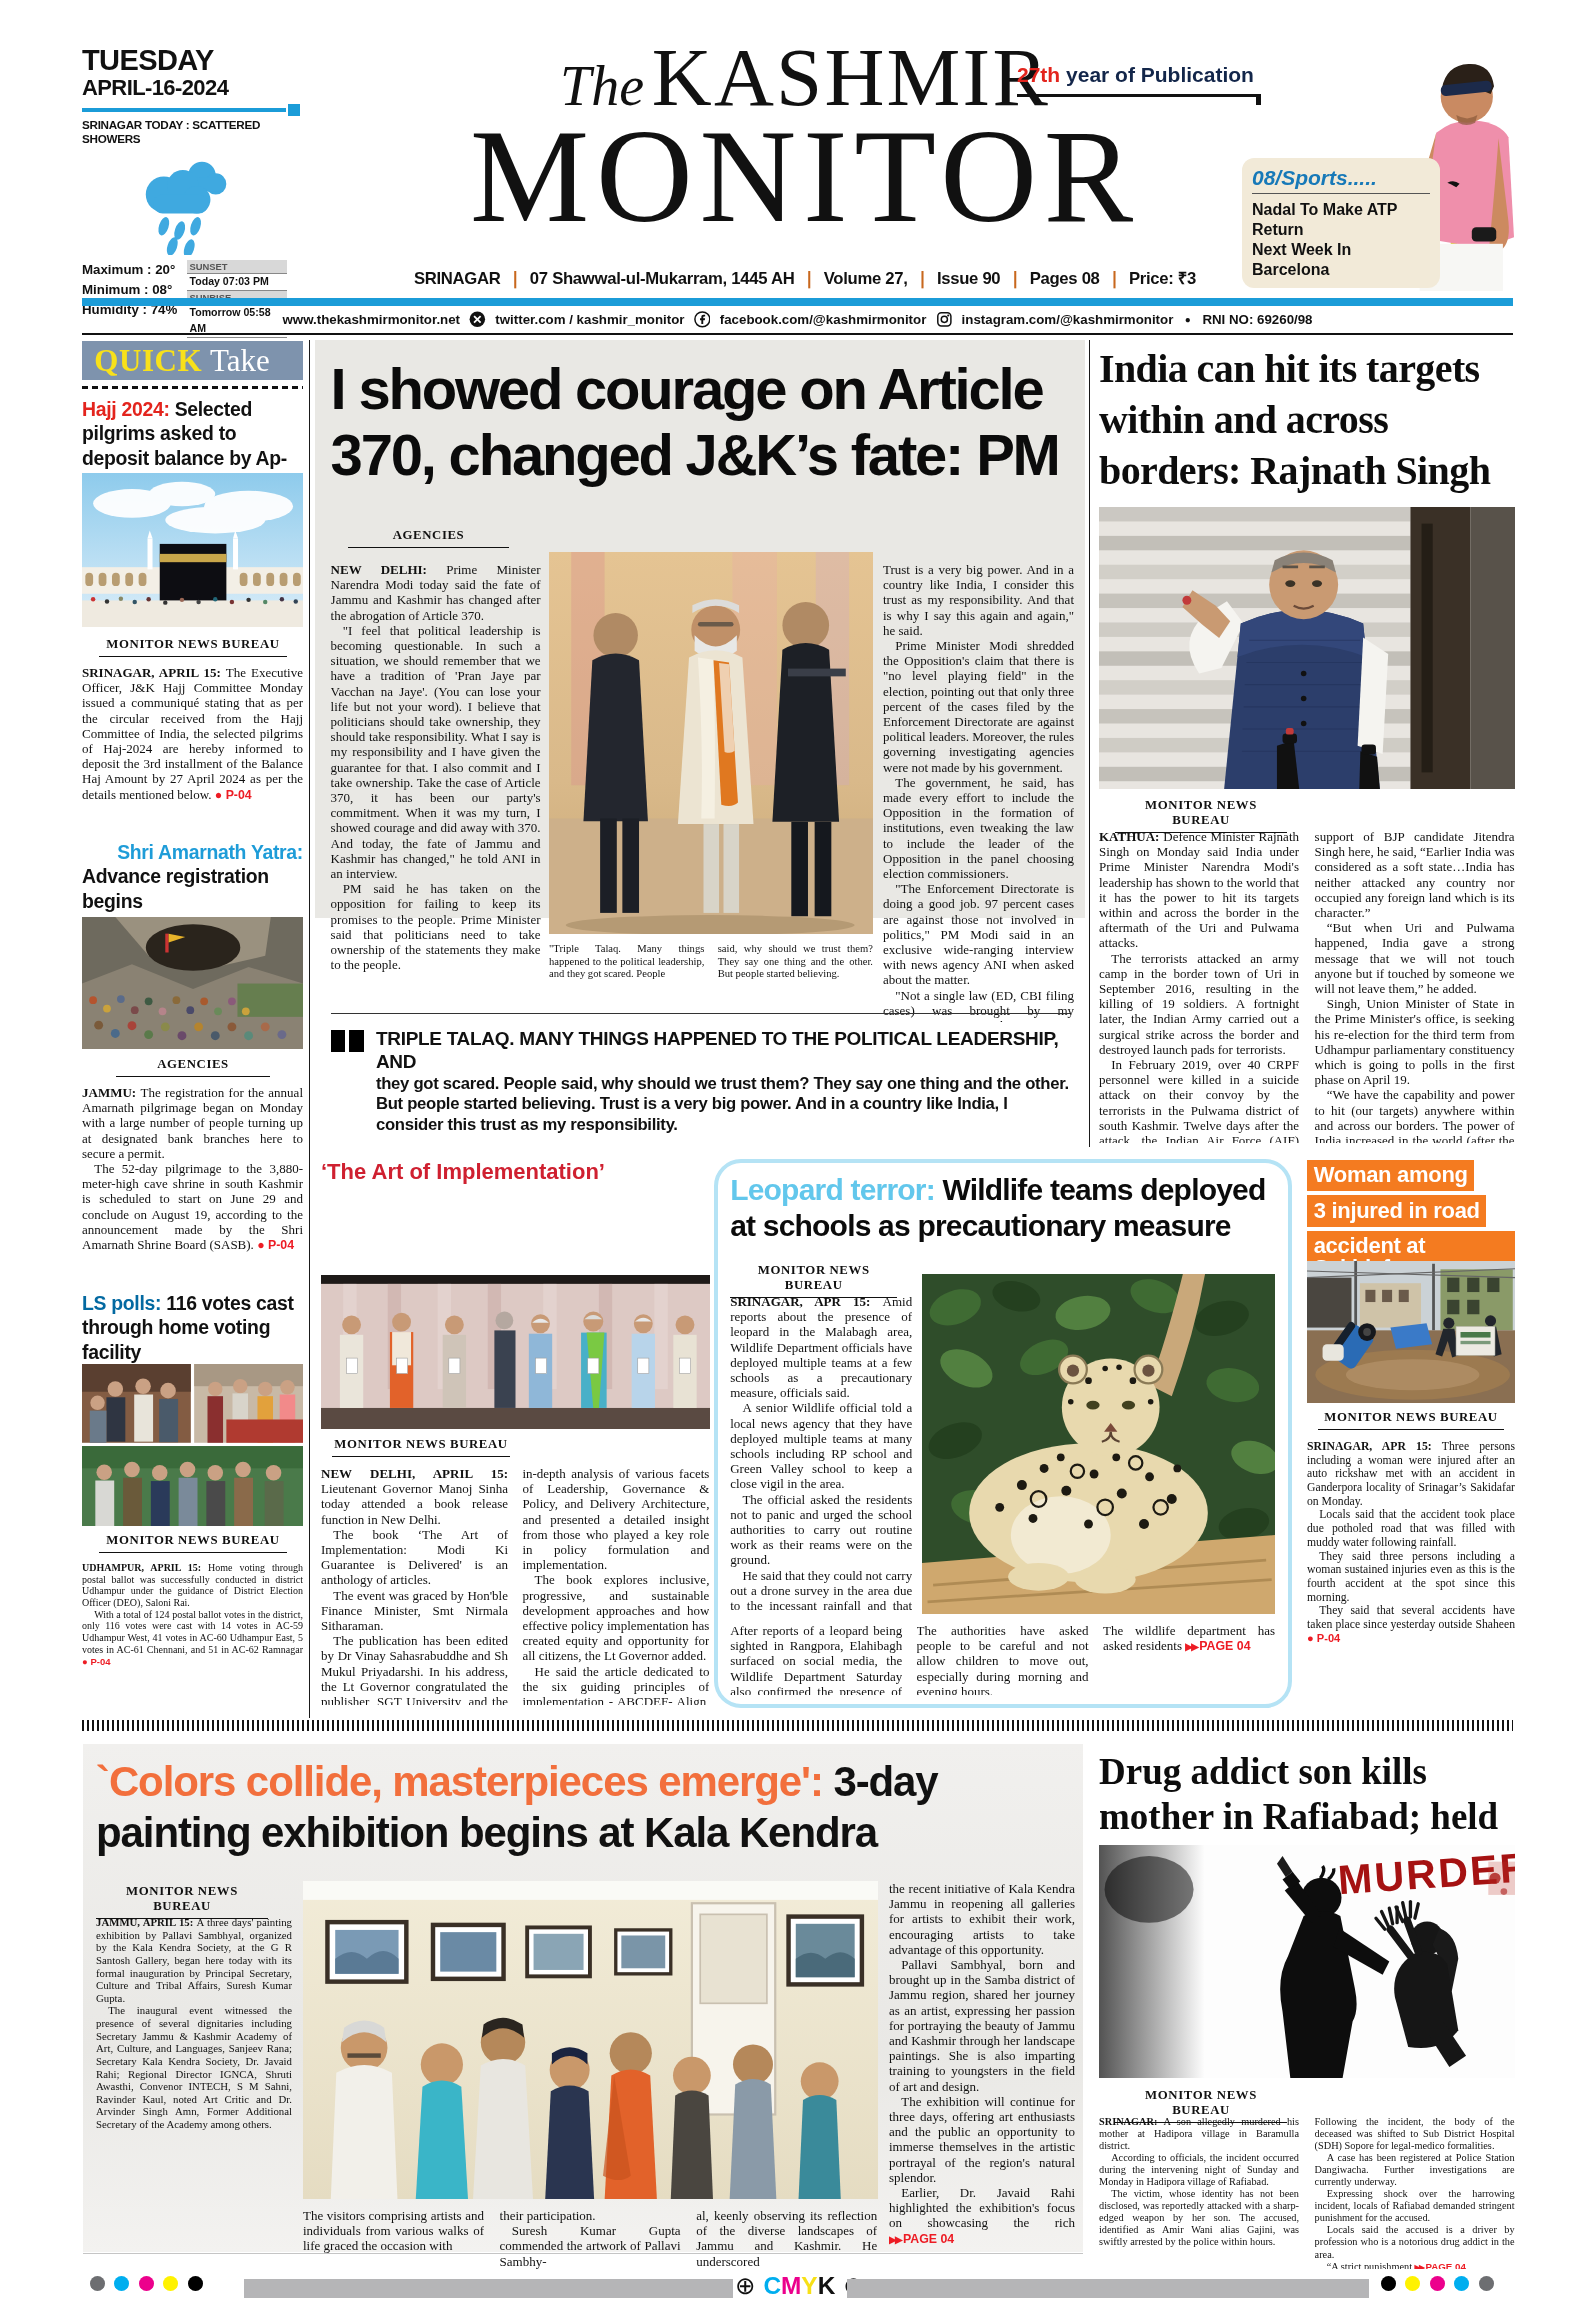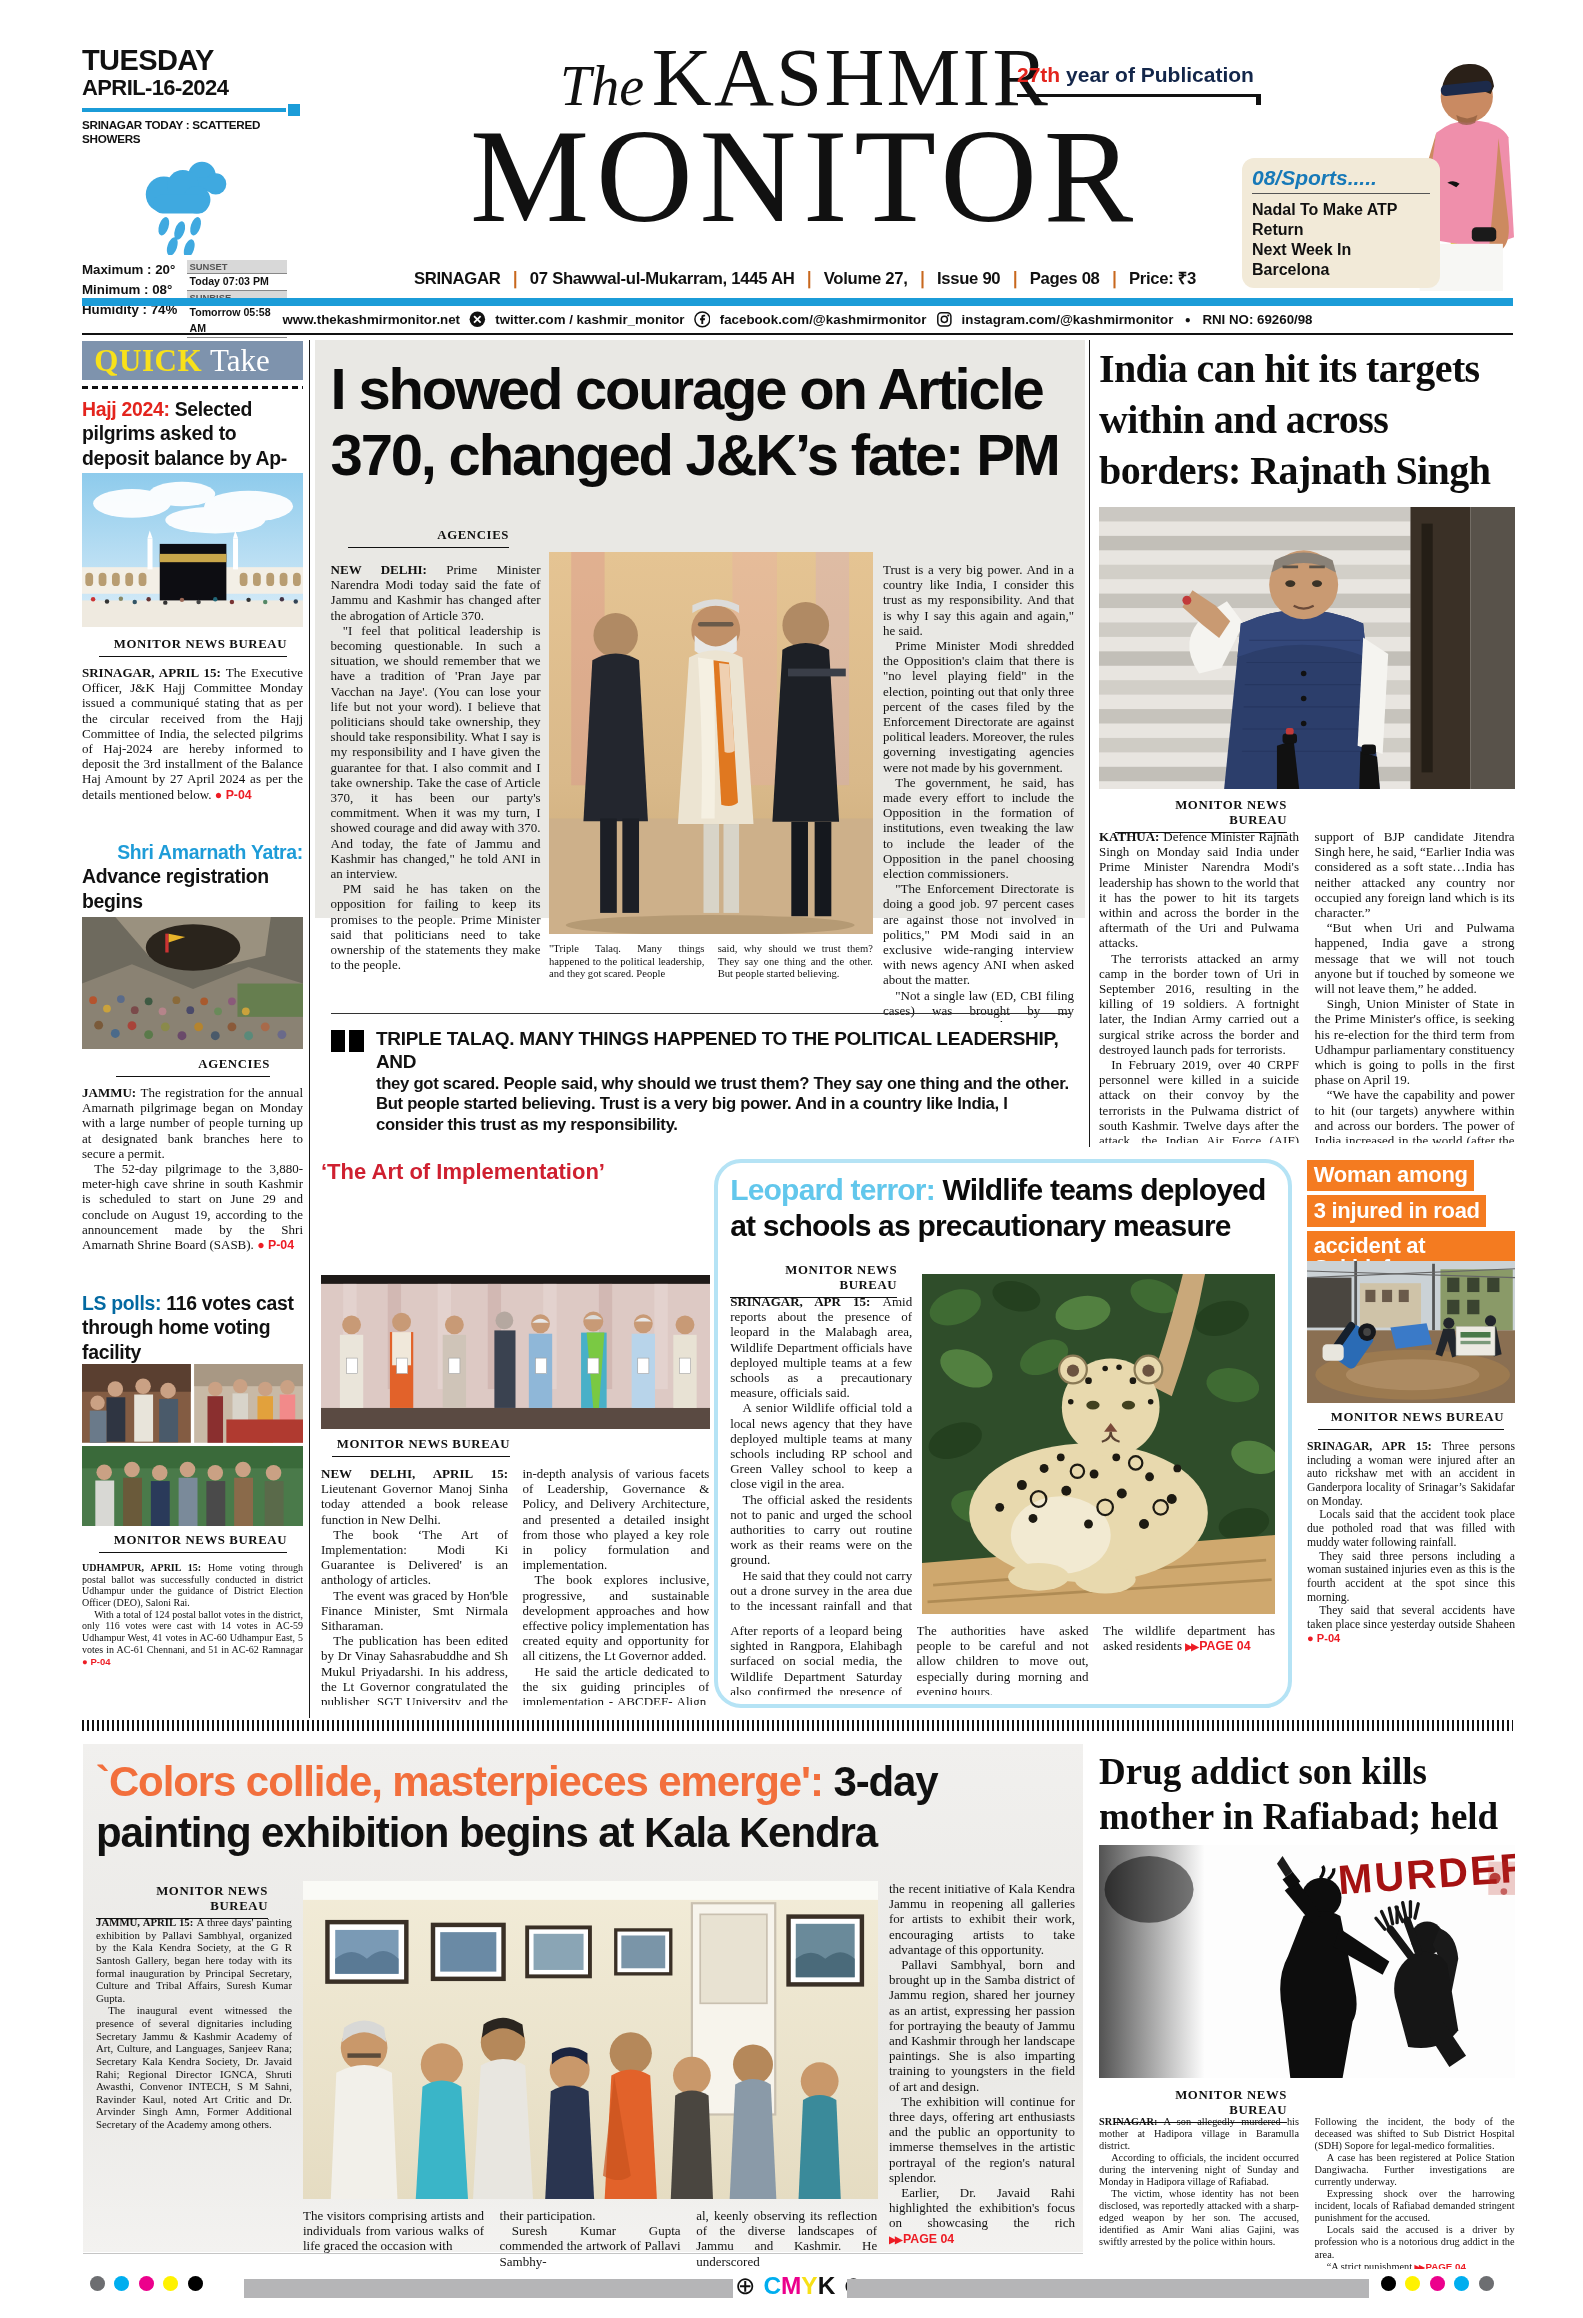--- a/index.html
+++ b/index.html
@@ -30,21 +30,21 @@
   .dateline span + span::before{content:"❘";color:#c8681e;font-weight:700;margin:0 7.8px;}
   .teaser-box{background:#f2ead8;border-radius:12.2px;padding:7.8px 10px;}
   .teaser-tag{font:italic 700 21px/1.1 "Liberation Sans",sans-serif;color:#1779b8;}
   .teaser-line{font:700 16px/1.25 "Liberation Sans",sans-serif;color:#111;margin-top:4.4px;}
   .bluebar{background:#1b9cd8;}
   .social{font:700 13.3px/16.7px "Liberation Sans",sans-serif;letter-spacing:0;}
   .social .ic{display:inline-block;vertical-align:-3.9px;margin:0 5.6px;}
   .social .dot{margin:0 7.8px;font-size:10px;vertical-align:1.1px;}
 
   
-  .byline{font:700 12.8px/1.2 "Liberation Serif",serif;text-align:right;border-bottom:1.1px solid #111;
+  .byline{font:700 12.8px/1.2 "Liberation Serif",serif;text-align:center;border-bottom:1.1px solid #111;
           padding-bottom:3.3px;letter-spacing:0.6px;}
   .bodytext{font-size:13px;line-height:1.17;text-align:justify;overflow:hidden;}
   .bodytext p{margin:0;}
   .bodytext p.ind{text-indent:12.2px;}
   b.lead{font-weight:700;}
   .pref{color:#ed1c24;font-weight:700;white-space:nowrap;font-family:"Liberation Sans",sans-serif;font-size:0.95em;}
   .pref::before{content:"▶▶";letter-spacing:-1.7px;margin-right:2.2px;font-size:0.8em;}
   .pdot{color:#ed1c24;font-weight:700;white-space:nowrap;font-family:"Liberation Sans",sans-serif;font-size:0.95em;}
   .pdot::before{content:"● ";}
   .vrule{width:1.1px;background:#1a1a1a;}

